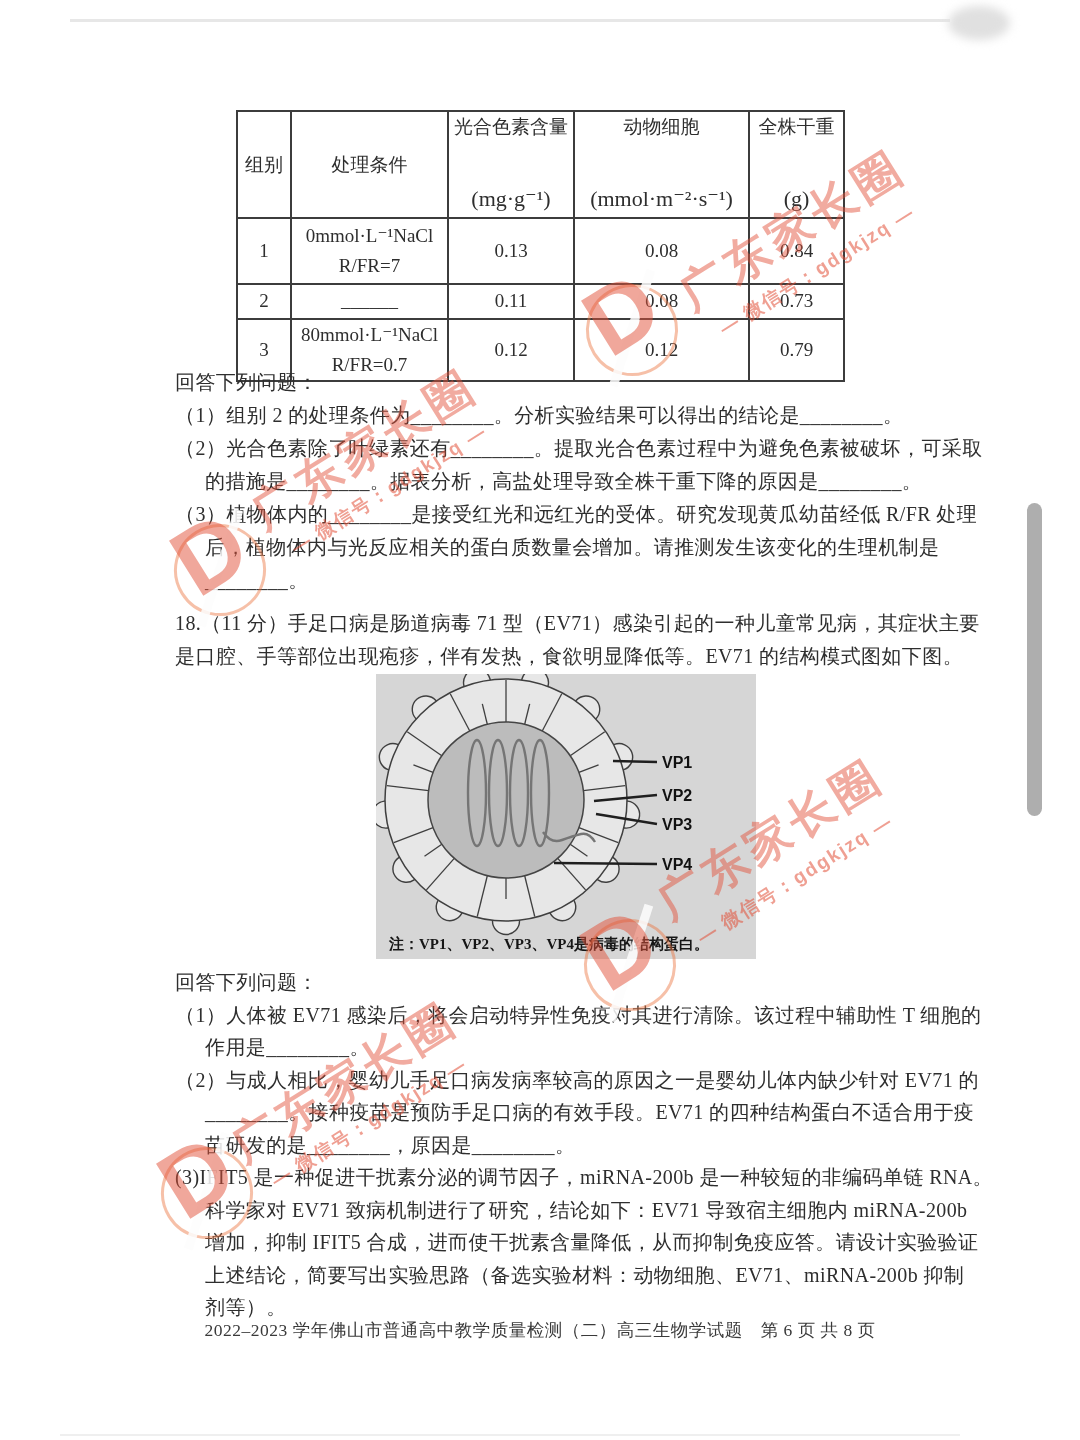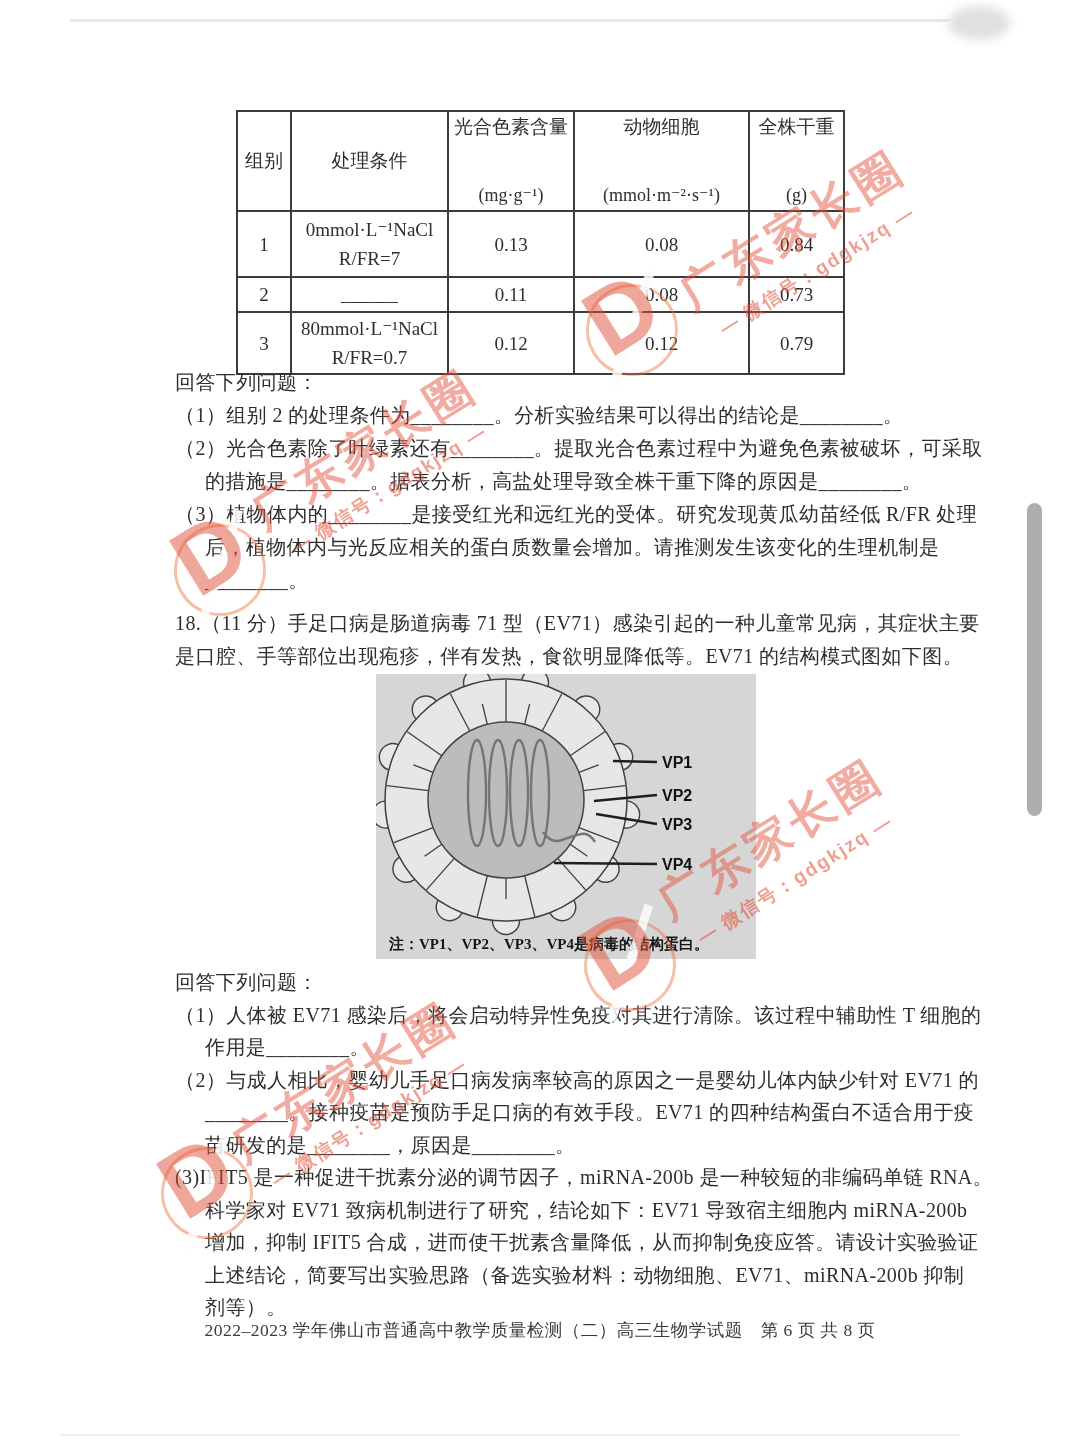--- a/index.html
+++ b/index.html
@@ -15,21 +15,21 @@
   .scan-line-bottom { position:absolute; left:60px; top:1434px; width:900px; height:2px; background:#efefef; }
 
   
   .table-wrap { position:absolute; left:236px; top:110px; }
   table.data { border-collapse:collapse; table-layout:fixed; }
   table.data td {
     border:2px solid #3c3c3c; text-align:center; vertical-align:middle;
     font-size:19px; padding:0 2px; line-height:1.55;
   }
   .hd-label { font-size:19px; }
-  .hd-unit { font-size:18px;margin-top:41px; }
+  .hd-unit { font-size:22px;margin-top:41px; }
 
   
   .tblock { position:absolute; left:175px; width:745px; }
   .ln { white-space:nowrap; font-size:20px; height:33px; line-height:33px; letter-spacing:0.4px; }
   .ln.ind { padding-left:30px; }
   .q18 .ln { height:32.5px; line-height:32.5px; }
 
   
   .diagram { position:absolute; left:376px; top:674px; width:380px; height:322px; }
 

